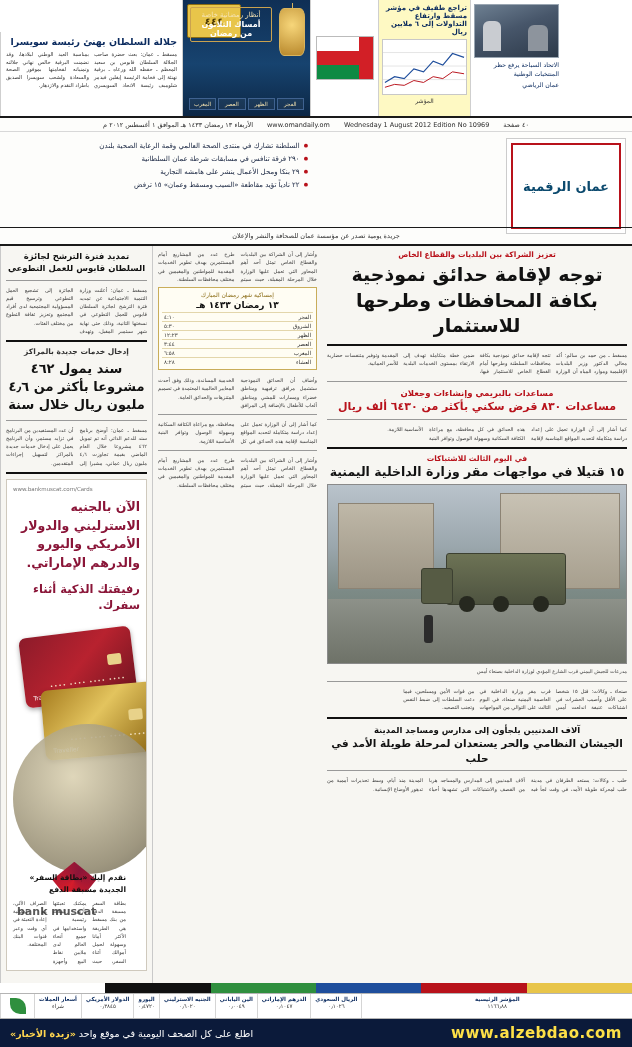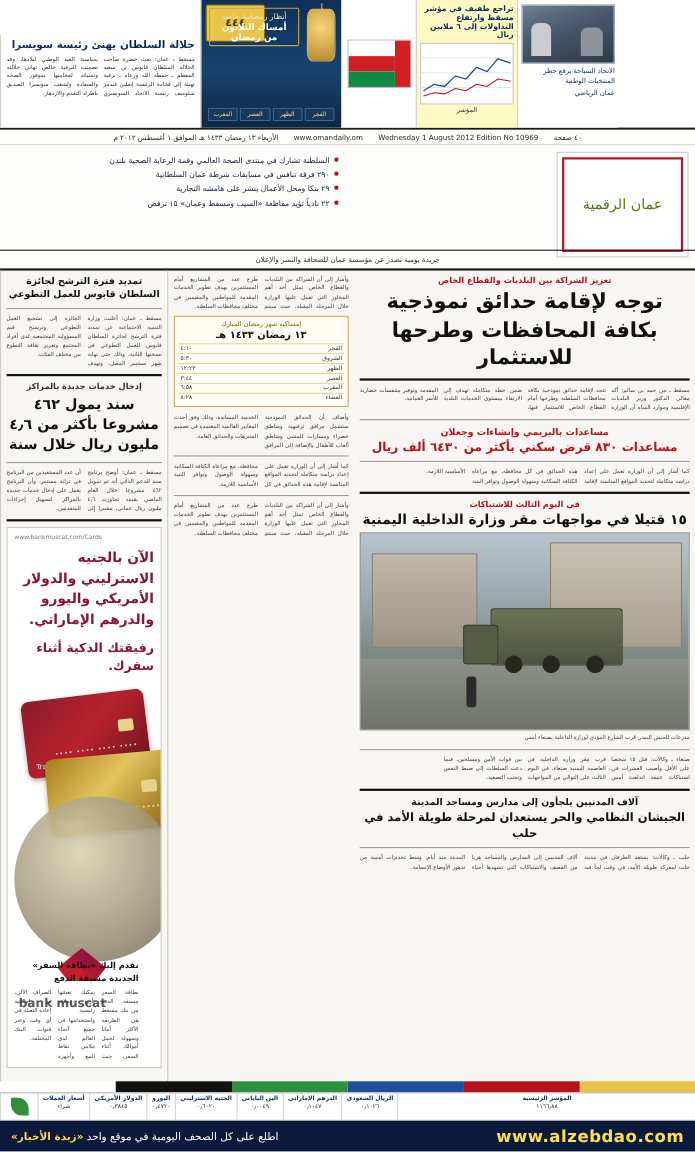--- a/index.html
+++ b/index.html
@@ -351,21 +351,21 @@
 
   <div class="masthead">
     <div class="mh-topline">
       <span>٤٠ صفحة</span>
       <span>Wednesday 1 August 2012 Edition No 10969</span>
       <span>www.omandaily.om</span>
       <span>الأربعاء ١٣ رمضان ١٤٣٣ هـ الموافق ١ أغسطس ٢٠١٢ م</span>
     </div>
 
     <div class="mh-left-box">
-      <div style="border:2px solid #b8121b; height:100%; display:flex; align-items:center; justify-content:center; color:#4d7c0f; font-size:13px; font-weight:normal;">عمان الرقمية</div>
+      <div style="border:2px solid #b8121b; height:100%; display:flex; align-items:center; justify-content:center; color:#0c4a6e; font-size:13px; font-weight:bold;">عمان الرقمية</div>
     </div>
 
 
     <div class="mh-bullets">
       <div>السلطنة تشارك في منتدى الصحة العالمي وقمة الرعاية الصحية بلندن</div>
       <div>٢٩٠ فرقة تنافس في مسابقات شرطة عمان السلطانية</div>
       <div>٢٩ بنكا ومحل الأعمال ينشر على هامشه التجارية</div>
       <div>٢٢ نادياً تؤيد مقاطعة «السيب ومسقط وعمان» ١٥ ترفض</div>
     </div>
 

